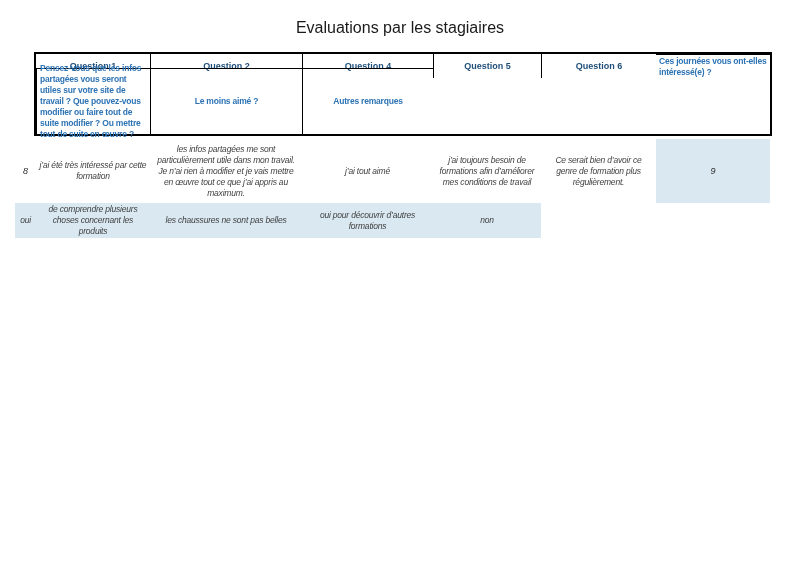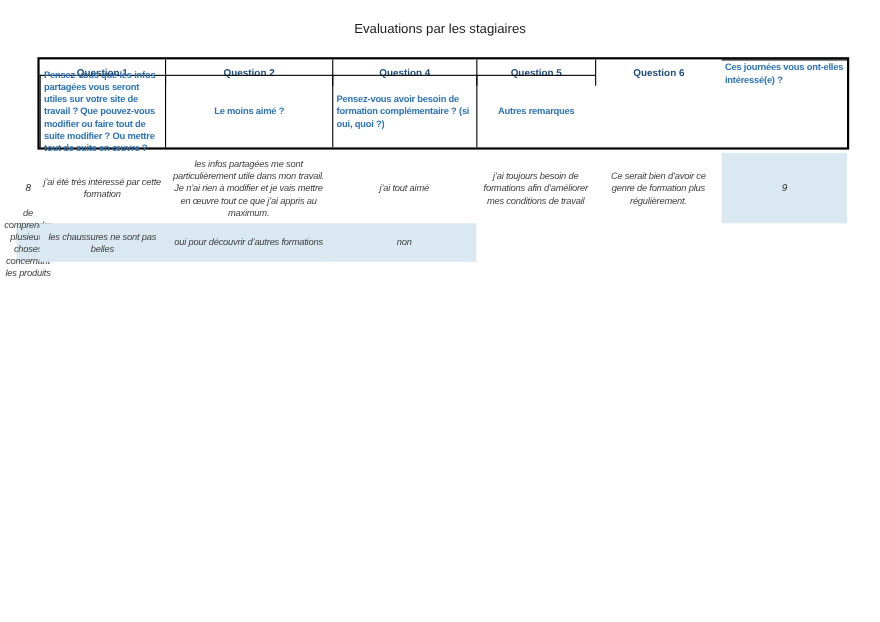--- a/index.html
+++ b/index.html
@@ -3,21 +3,21 @@
 <meta charset="utf-8">
 <style>
   * { margin: 0; padding: 0; box-sizing: border-box; }
   html, body { width: 800px; height: 565px; background: #ffffff; overflow: hidden; }
   body { font-family: "Liberation Sans", sans-serif; position: relative; }
 
   .page-title {
     position: absolute;
     top: 19px; left: 0; width: 800px;
     text-align: center;
-    font-size: 12px;
+    font-size: 16px;
     color: #1a1a1a;
   }
 
   
   .header-table {
     position: absolute;
     left: 34px; top: 52px;
     width: 738px;
     border: 2px solid #000000;
     display: grid;
@@ -78,30 +78,30 @@
 <div class="header-table">
   <div class="hc c1">Question 1</div>
   <div class="hc">Question 2</div>
   <div class="hc">Question 4</div>
   <div class="hc">Question 5</div>
   <div class="hc">Question 6</div>
 
   <div class="qc c1">Ces journées vous ont-elles intéressé(e) ?</div>
   <div class="qc">Pensez-vous que les infos partagées vous seront utiles sur votre site de travail ? Que pouvez-vous modifier ou faire tout de suite modifier ? Ou mettre tout de suite en œuvre ?</div>
   <div class="qc">Le moins aimé ?</div>
-  <div class="qc">Pensez-vous avoir besoin de formation complémentaire ? (si oui, quoi ?)</div>
   <div class="qc">Autres remarques</div>
 </div>
 
 <div class="body-table">
   <div class="bc num">8</div>
   <div class="bc">j’ai été très intéressé par cette formation</div>
   <div class="bc">les infos partagées me sont particulièrement utile dans mon travail. Je n’ai rien à modifier et je vais mettre en œuvre tout ce que j’ai appris au maximum.</div>
   <div class="bc">j’ai tout aimé</div>
   <div class="bc">j’ai toujours besoin de formations afin d’améliorer mes conditions de travail</div>
   <div class="bc">Ce serait bien d’avoir ce genre de formation plus régulièrement.</div>
 
   <div class="bc num alt">9</div>
+  <div class="bc alt">oui</div>
   <div class="bc alt">de comprendre plusieurs choses concernant les produits</div>
   <div class="bc alt">les chaussures ne sont pas belles</div>
   <div class="bc alt">oui pour découvrir d’autres formations</div>
   <div class="bc alt">non</div>
 </div>
 
 </body></html>

